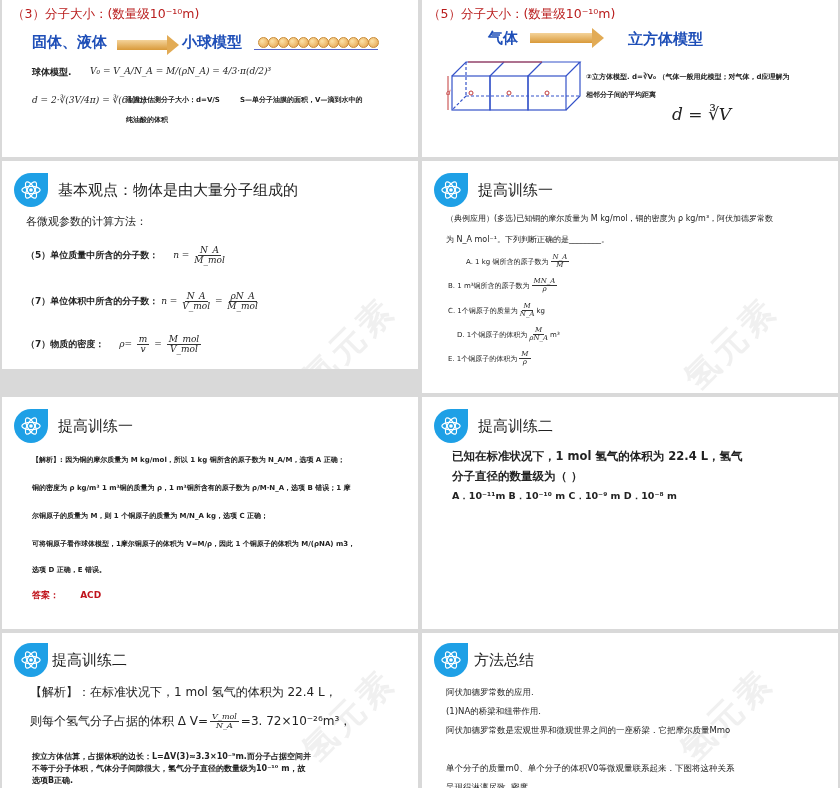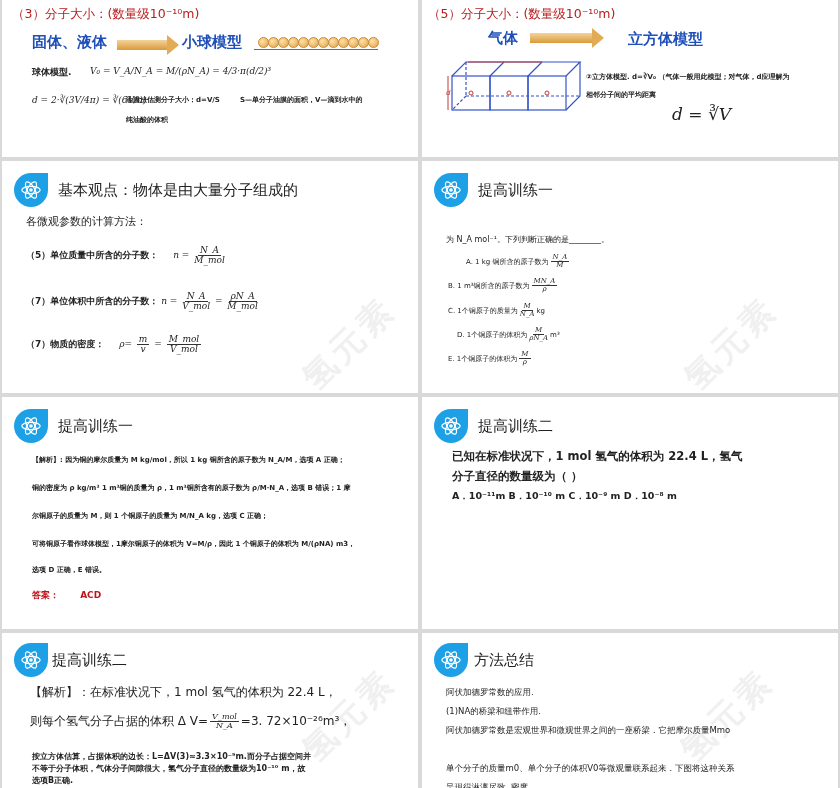--- a/index.html
+++ b/index.html
@@ -2,21 +2,21 @@
 <html><head>
   <meta charset="utf-8">
   <style>
     * { box-sizing: border-box; margin: 0; padding: 0; }
     html, body { width: 840px; height: 788px; overflow: hidden; background: #d9d9d9; }
     body { font-family: "DejaVu Sans", "Liberation Sans", sans-serif; color: #222; }
     .grid { position: relative; width: 840px; height: 788px; }
     .slide { position: absolute; background: #fff; overflow: hidden; }
     .s1 { left: 2px; top: 0; width: 416px; height: 157px; }
     .s2 { left: 422px; top: 0; width: 416px; height: 157px; }
-    .s3 { left: 2px; top: 161px; width: 416px; height: 232px; }
+    .s3 { left: 2px; top: 161px; width: 416px; height: 208px; }
     .s4 { left: 422px; top: 161px; width: 416px; height: 232px; }
     .s5 { left: 2px; top: 397px; width: 416px; height: 232px; }
     .s6 { left: 422px; top: 397px; width: 416px; height: 232px; }
     .s7 { left: 2px; top: 633px; width: 416px; height: 155px; }
     .s8 { left: 422px; top: 633px; width: 416px; height: 155px; }
 
     .abs { position: absolute; white-space: nowrap; }
     .heading-row { position: absolute; left: 12px; top: 12px; display: flex; align-items: center; }
     .drop { width: 34px; height: 34px; background: #1ea0e6; border-radius: 50% 0 50% 50%; display: flex; align-items: center; justify-content: center; }
     .drop svg { width: 22px; height: 22px; }
@@ -164,20 +164,21 @@
             <g fill="none" stroke="#fff" stroke-width="1.3">
               <ellipse cx="12" cy="12" rx="10" ry="4"></ellipse>
               <ellipse cx="12" cy="12" rx="10" ry="4" transform="rotate(60 12 12)"></ellipse>
               <ellipse cx="12" cy="12" rx="10" ry="4" transform="rotate(120 12 12)"></ellipse>
             </g>
             <circle cx="12" cy="12" r="2" fill="#fff"></circle>
           </svg>
       </div>
       <span class="heading">提高训练一</span>
     </div>
+    <div class="abs" style="left:24px; top:52px; font-size:8px;">（典例应用）(多选)已知铜的摩尔质量为 M kg/mol，铜的密度为 ρ  kg/m³，阿伏加德罗常数</div>
     <div class="abs" style="left:24px; top:73px; font-size:8px;">为 N_A mol⁻¹。下列判断正确的是________。</div>
     <div class="abs tiny" style="left:26px; top:93px;margin-left:18px;"><span>A. 1 kg 铜所含的原子数为</span><span class="frac serif">
           <span class="num">N_A</span>
           <span>M</span>
         </span></div>
     <div class="abs tiny" style="left:26px; top:117px;"><span>B. 1 m³铜所含的原子数为</span><span class="frac serif">
           <span class="num">MN_A</span>
           <span>ρ</span>
         </span></div>
     <div class="abs tiny" style="left:26px; top:142px;"><span>C. 1个铜原子的质量为</span><span class="frac serif">

